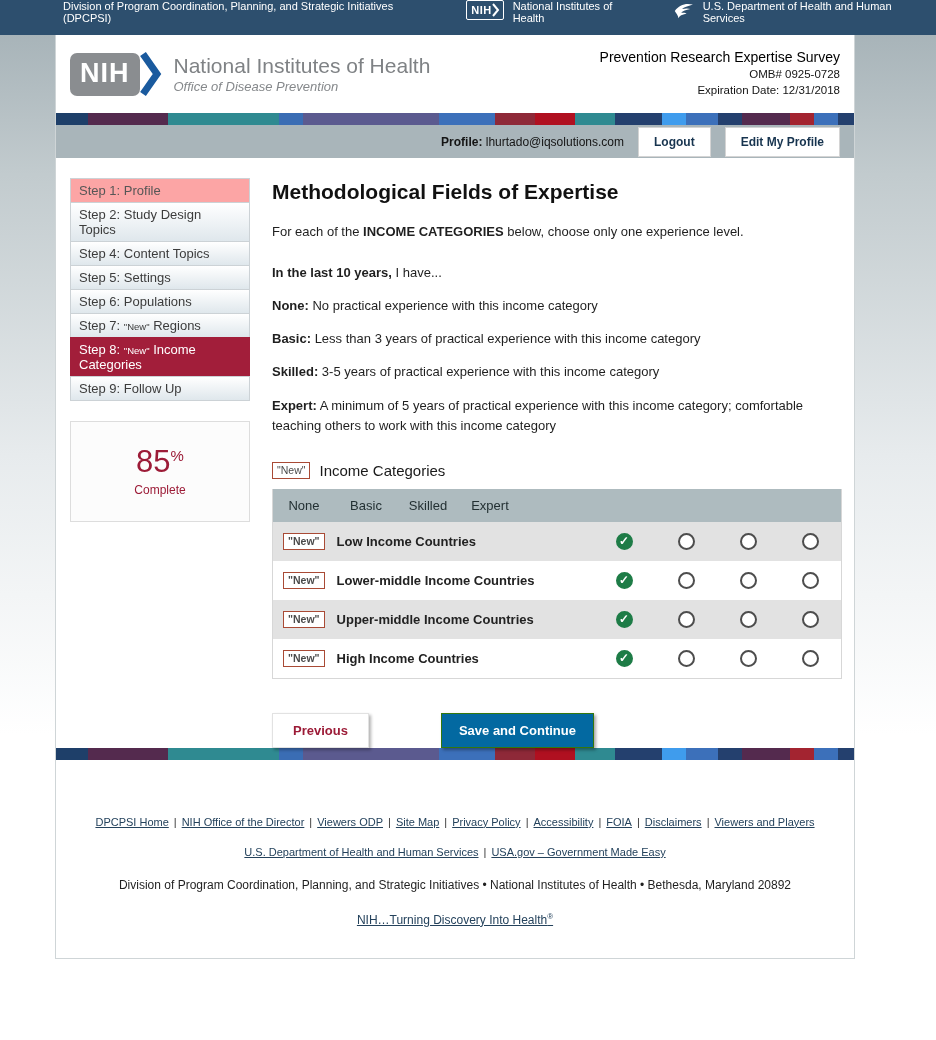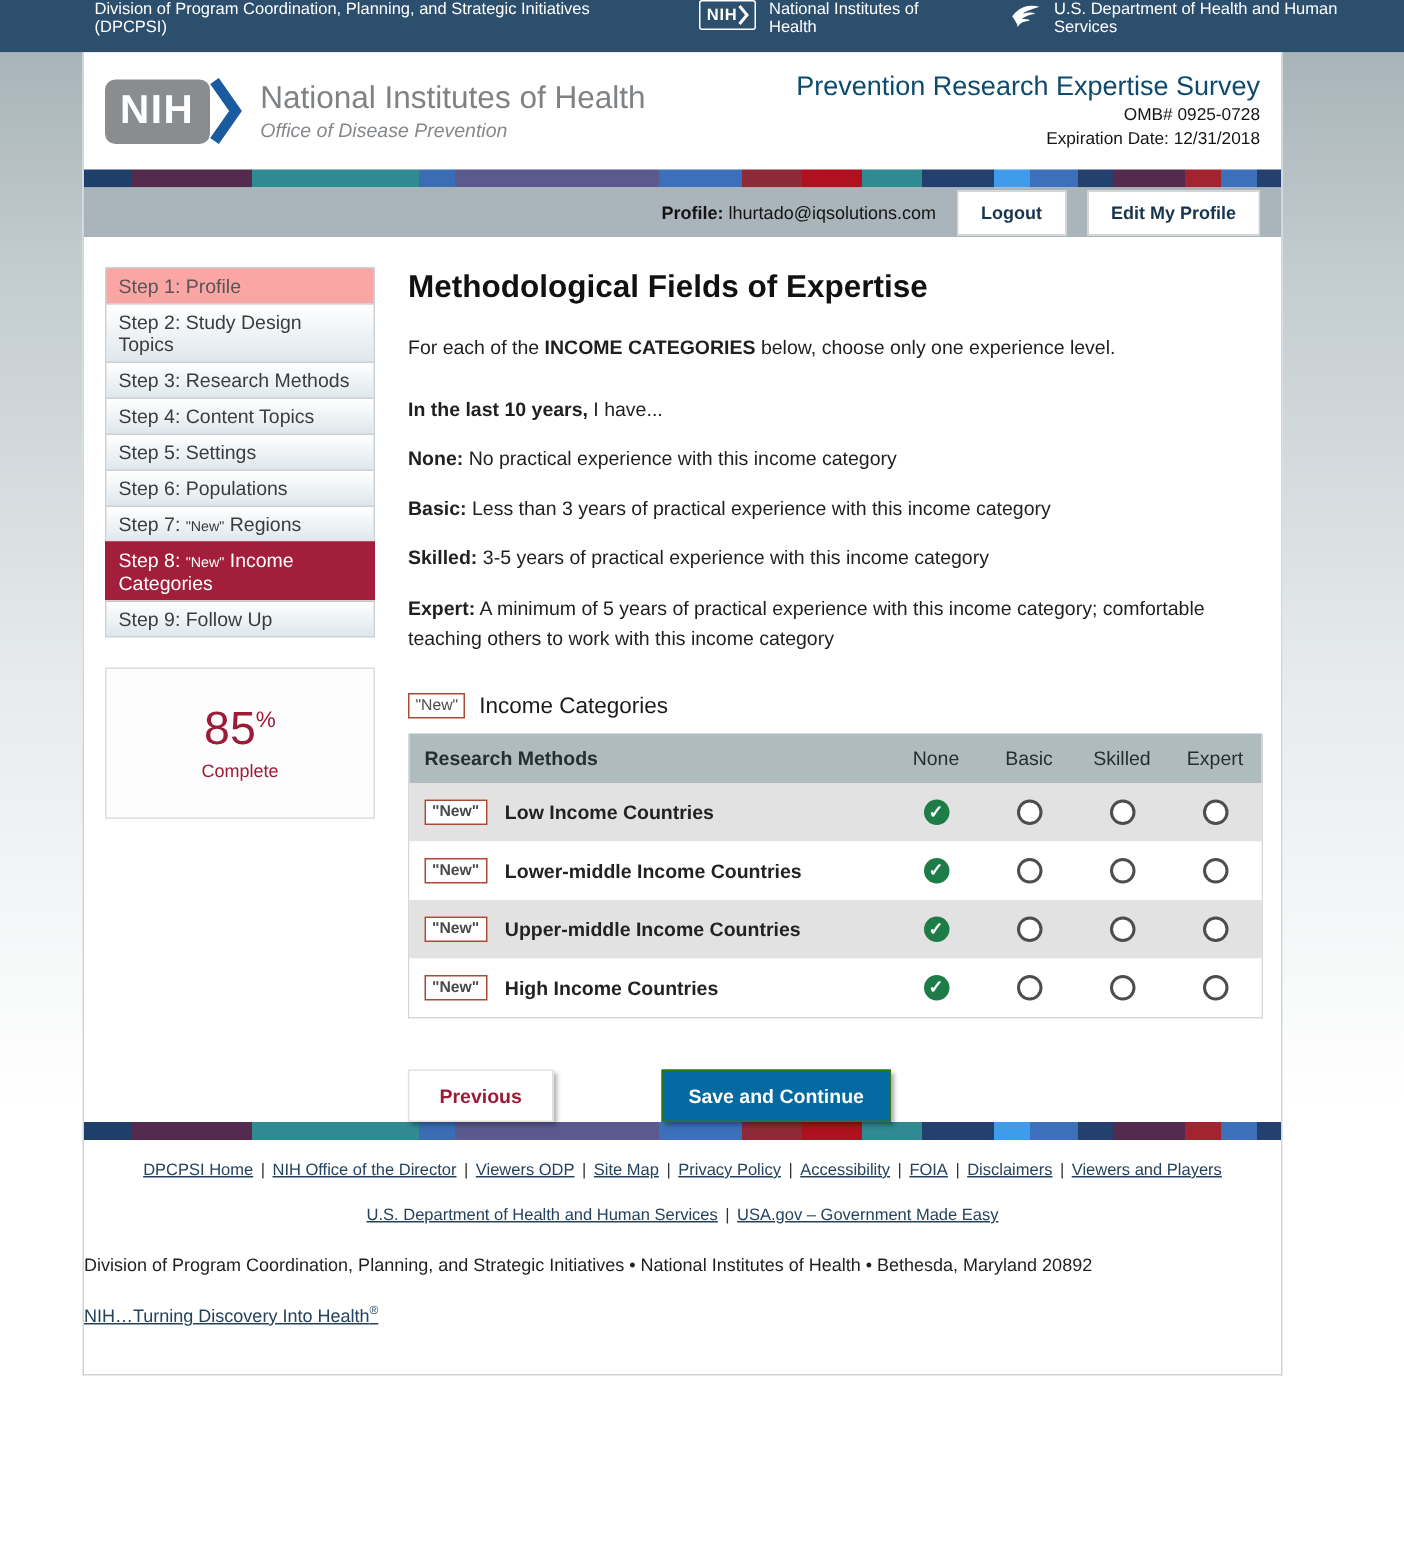--- a/index.html
+++ b/index.html
@@ -21,21 +21,21 @@
 
   
   .masthead { height:78px; display:flex; align-items:center; justify-content:space-between; padding:0 14px 0 14px; background:#fff; }
   .brand { display:flex; align-items:center; }
   .nih-logo { display:flex; align-items:center; }
   .nih-box { background:#8a8d90; color:#fff; font-weight:bold; font-size:27px; letter-spacing:1px; border-radius:7px; padding:7px 10px 9px 10px; line-height:1; }
   .brand-text { margin-left:10px; }
   .org { font-size:21px; color:#7f8285; }
   .office { font-size:13px; font-style:italic; color:#85888b; margin-top:1px; }
   .mast-right { text-align:right; }
-  .survey-title { font-size:18px; color:#0c4a6e; margin-bottom:2px;margin-left:10px; }
+  .survey-title { font-size:14px; color:#000000; margin-bottom:2px;margin-left:10px; }
   .omb,.exp { font-size:11.5px; color:#141414; line-height:1.35; }
 
   
   .stripe { height:12px; background:linear-gradient(90deg,
     #1e3f69 0 4%, #542a4e 4% 14%, #2f8a91 14% 28%, #3a6db4 28% 31%, #5b5a8f 31% 48%,
     #3c70ba 48% 55%, #8e2938 55% 60%, #b01020 60% 65%, #2f8a91 65% 70%, #24406e 70% 76%,
     #3f9ced 76% 79%, #3c70ba 79% 83%, #24406e 83% 86%, #542a4e 86% 92%, #a32430 92% 95%,
     #3c70ba 95% 98%, #24406e 98% 100%); }
 
   
@@ -84,21 +84,21 @@
   .radio.checked { background:#1e7c47; border-color:#1e7c47; }
   .radio.checked::after { content:"✓"; position:absolute; left:0; top:0; width:100%; height:100%;
     display:flex; align-items:center; justify-content:center; color:#fff; font-size:12px; font-weight:bold; }
 
   
   .actions { margin-top:34px; display:flex; gap:72px; }
   .btn-prev { background:#fff; border:1px solid #e2e2e2; box-shadow:2px 2px 3px rgba(0,0,0,.3); color:#9c1b37; font-weight:bold; font-size:13px; font-family:inherit; padding:9px 20px; cursor:pointer; }
   .btn-save { background:#0369a1; border:1px solid #35780c; box-shadow:2px 2px 3px rgba(0,0,0,.35); color:#fff; font-weight:bold; font-size:13px; font-family:inherit; padding:9px 17px; cursor:pointer; }
 
   
-  .footer { padding:14px 0 30px 0; }
+  .footer { text-align:center; padding:14px 0 30px 0;margin-top:42px; }
   .flinks { list-style:none; display:flex; justify-content:center; flex-wrap:wrap; margin-bottom:18px; }
   .flinks li { display:flex; align-items:center; }
   .flinks li + li::before { content:"|"; color:#333; margin:0 5px; font-size:11px; }
   .flinks a { color:#24425c; font-size:11px; text-decoration:underline; cursor:pointer; }
   .address { font-size:12px; color:#1f1f1f; margin:20px 0 18px 0; }
   .tagline a { color:#24425c; font-size:12px; text-decoration:underline; cursor:pointer; }
   .tagline sup { font-size:8px; }
 </style>
 </head>
 <body>
@@ -147,21 +147,20 @@
     <span class="profile-text"><b>Profile:</b> <span>lhurtado@iqsolutions.com</span></span>
     <button class="pb-btn">Logout</button>
     <button class="pb-btn">Edit My Profile</button>
   </div>
 
   <div class="content">
 
     <div class="sidebar">
       <div class="step"><span>Step 1: Profile</span></div>
       <div class="step"><span>Step 2: Study Design Topics</span></div>
-      <div class="step"><span>Step 3: Research Methods</span></div>
       <div class="step"><span>Step 4: Content Topics</span></div>
       <div class="step"><span>Step 5: Settings</span></div>
       <div class="step"><span>Step 6: Populations</span></div>
       <div class="step"><span>Step 7: </span><span class="new-sm">"New"</span><span> Regions</span></div>
       <div class="step active"><span>Step 8: </span><span class="new-sm">"New"</span><span> Income Categories</span></div>
       <div class="step"><span>Step 9: Follow Up</span></div>
 
       <div class="progress-box">
         <div class="progress-num"><span>85</span><sup>%</sup></div>
         <div class="progress-label">Complete</div>
@@ -181,21 +180,20 @@
         <p class="legend-line"><b>Expert:</b><span> A minimum of 5 years of practical experience with this income category; comfortable teaching others to work with this income category</span></p>
       </div>
 
       <div class="section-label">
         <span class="new-badge">"New"</span>
         <span>Income Categories</span>
       </div>
 
       <div class="grid">
         <div class="grid-header">
-          <span class="hdr-first">Research Methods</span>
           <span class="hdr-opt">None</span>
           <span class="hdr-opt">Basic</span>
           <span class="hdr-opt">Skilled</span>
           <span class="hdr-opt">Expert</span>
         </div>
         <div class="grid-row">
           <span class="cell-label">
                 <span class="new-badge">"New"</span>
                 <span>Low Income Countries</span>
               </span>

